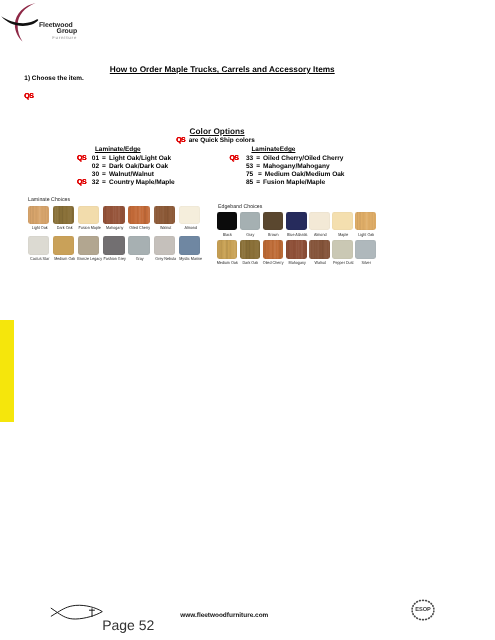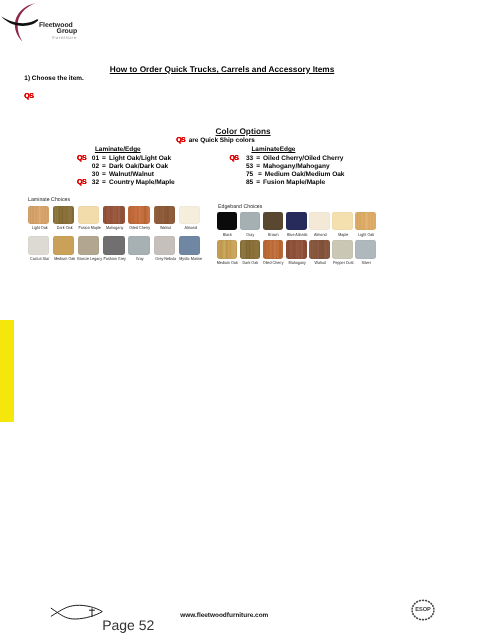--- a/index.html
+++ b/index.html
@@ -24,21 +24,21 @@
   .heading{position:absolute;left:109.8px;top:64.8px;font-size:8.25px;font-weight:bold;
            text-decoration:underline;text-underline-offset:1.4px;letter-spacing:0.01px;white-space:nowrap;}
 
   
   .step1{position:absolute;left:24.3px;top:75.2px;font-size:6.45px;font-weight:bold;letter-spacing:0.01px;}
   .step2{position:absolute;left:24.3px;top:92.6px;width:460px;font-size:6.45px;font-weight:bold;letter-spacing:0.01px;text-align:left;}
   .qsbadge{color:#E10000;font-weight:bold;font-size:7.0px;letter-spacing:-0.55px;text-shadow:0 0 0.35px #E10000,0 0 0.35px #E10000;}
 
   
   .co-title{position:absolute;left:189.6px;top:126.6px;font-size:8.25px;font-weight:bold;color:#101010;
-            text-decoration:underline;text-underline-offset:1.3px;white-space:nowrap;margin-left:26px;}
+            text-decoration:underline;text-underline-offset:1.3px;white-space:nowrap;}
   .co-legend-badge{position:absolute;left:176.2px;top:136.5px;font-size:7.0px;font-weight:bold;color:#E10000;letter-spacing:-0.55px;text-shadow:0 0 0.35px #E10000,0 0 0.35px #E10000;}
   .co-legend{position:absolute;left:188.7px;top:137.1px;font-size:6.45px;font-weight:bold;white-space:nowrap;}
 
   .collist{position:absolute;font-size:6.55px;font-weight:bold;}
   .collist .hdr{position:absolute;font-size:6.45px;font-weight:bold;white-space:nowrap;text-decoration:underline;text-underline-offset:1.1px;}
   .collist .row{position:absolute;white-space:pre;}
   .collist .qs{position:absolute;color:#E10000;font-weight:bold;font-size:7.0px;letter-spacing:-0.55px;text-shadow:0 0 0.35px #E10000,0 0 0.35px #E10000;}
 
   
   .panel{position:absolute;left:0;top:0;width:495px;height:640px;}
@@ -63,21 +63,21 @@
   <svg width="95" height="42" viewBox="0 0 95 42">
     <path d="M 35.6 3.0 C 24.0 5.3 15.4 13.9 14.9 24.1 C 14.5 31.6 18.4 37.6 22.5 41.6 C 19.6 36.9 17.4 31.3 17.6 24.7 C 17.9 15.4 24.5 7.4 35.6 3.0 Z" fill="#8E2846"></path>
     <path d="M 1.2 16.2 C 6.5 22.3 14.5 25.9 22.6 26.0 C 29.3 26.1 35.0 23.8 37.8 20.8 C 38.6 20.0 38.2 18.9 37.0 19.3 C 33.4 21.6 28.6 23.3 22.9 23.2 C 14.9 23.1 7.3 20.2 1.2 16.2 Z" fill="#111111"></path>
   </svg>
   <div class="logo-text">
     <div class="logo-l1">Fleetwood</div>
     <div class="logo-l2">Group</div>
     <div class="logo-l3">Furniture</div>
   </div>
 </div>
-<div class="heading">How to Order Quick Trucks, Carrels and Accessory Items</div>
+<div class="heading">How to Order Maple Trucks, Carrels and Accessory Items</div>
 <div class="step1">1) Choose the item.</div>
 <div class="step2"><span></span><span class="qsbadge">QS</span><span></span></div>
 <div class="co-title">Color Options</div>
 <div class="co-legend-badge">QS</div>
 <div class="co-legend">are Quick Ship colors</div>
 <div class="collist" style="left:77.0px;top:146.4px;width:160px;height:42px;">
   <div class="hdr" style="left:17.9px;top:0px;">Laminate/Edge</div>
   <div class="qs" style="left:0px;top:8.3px;">QS</div>
   <div class="row" style="left:14.8px;top:8.3px;"><span>01</span><span style="margin:0 3px;">=</span><span>Light Oak/Light Oak</span></div>
   <div class="row" style="left:14.8px;top:16.6px;"><span>02</span><span style="margin:0 3px;">=</span><span>Dark Oak/Dark Oak</span></div>

